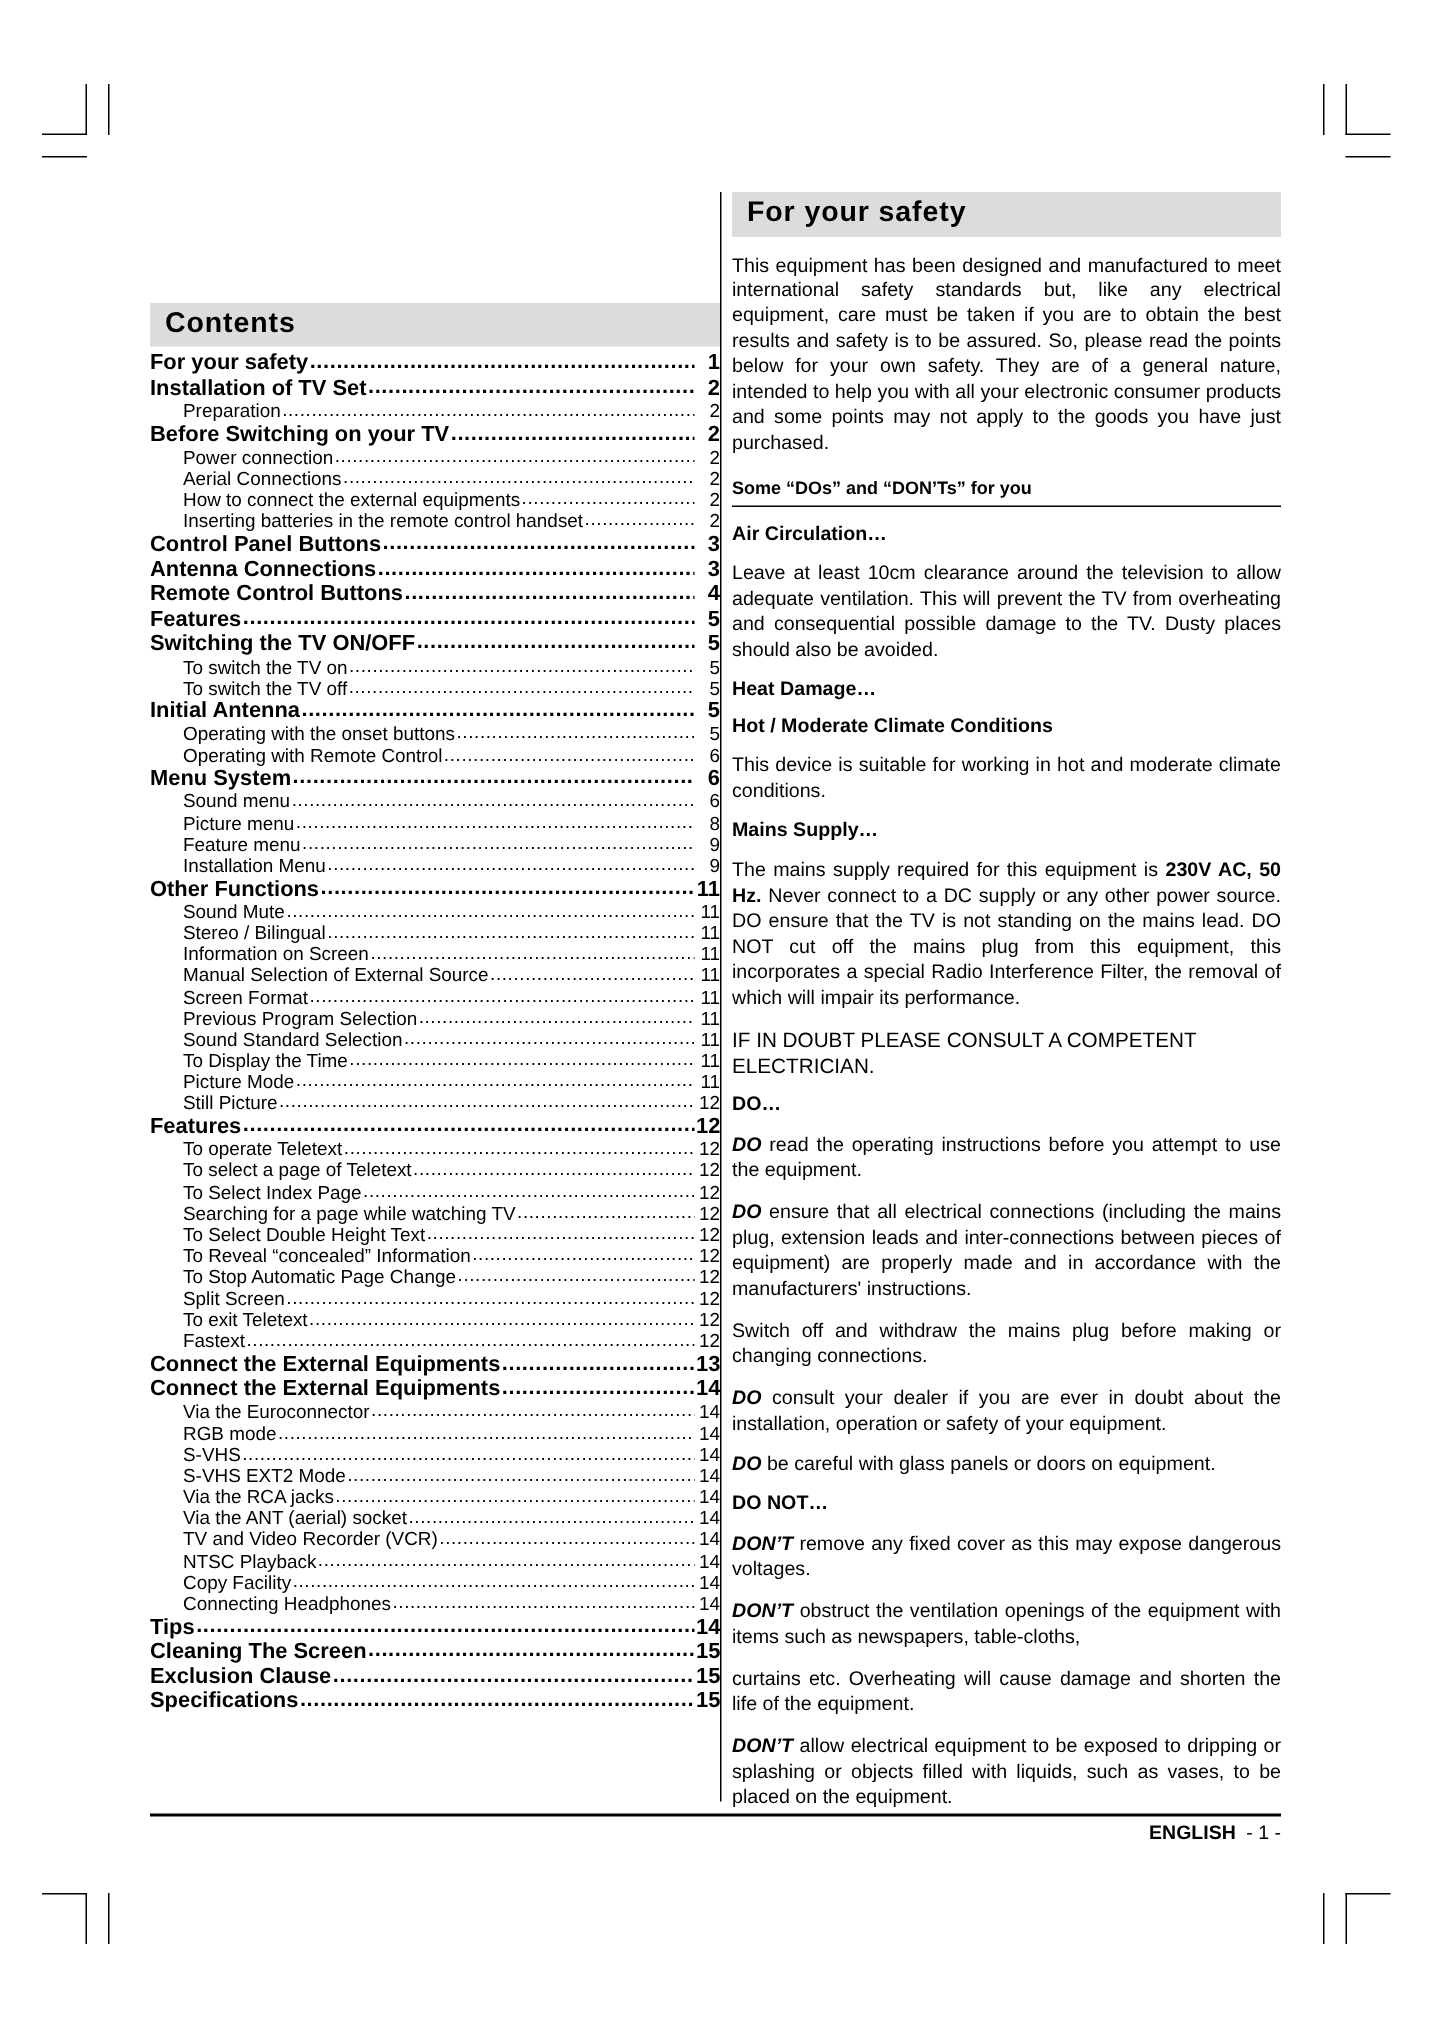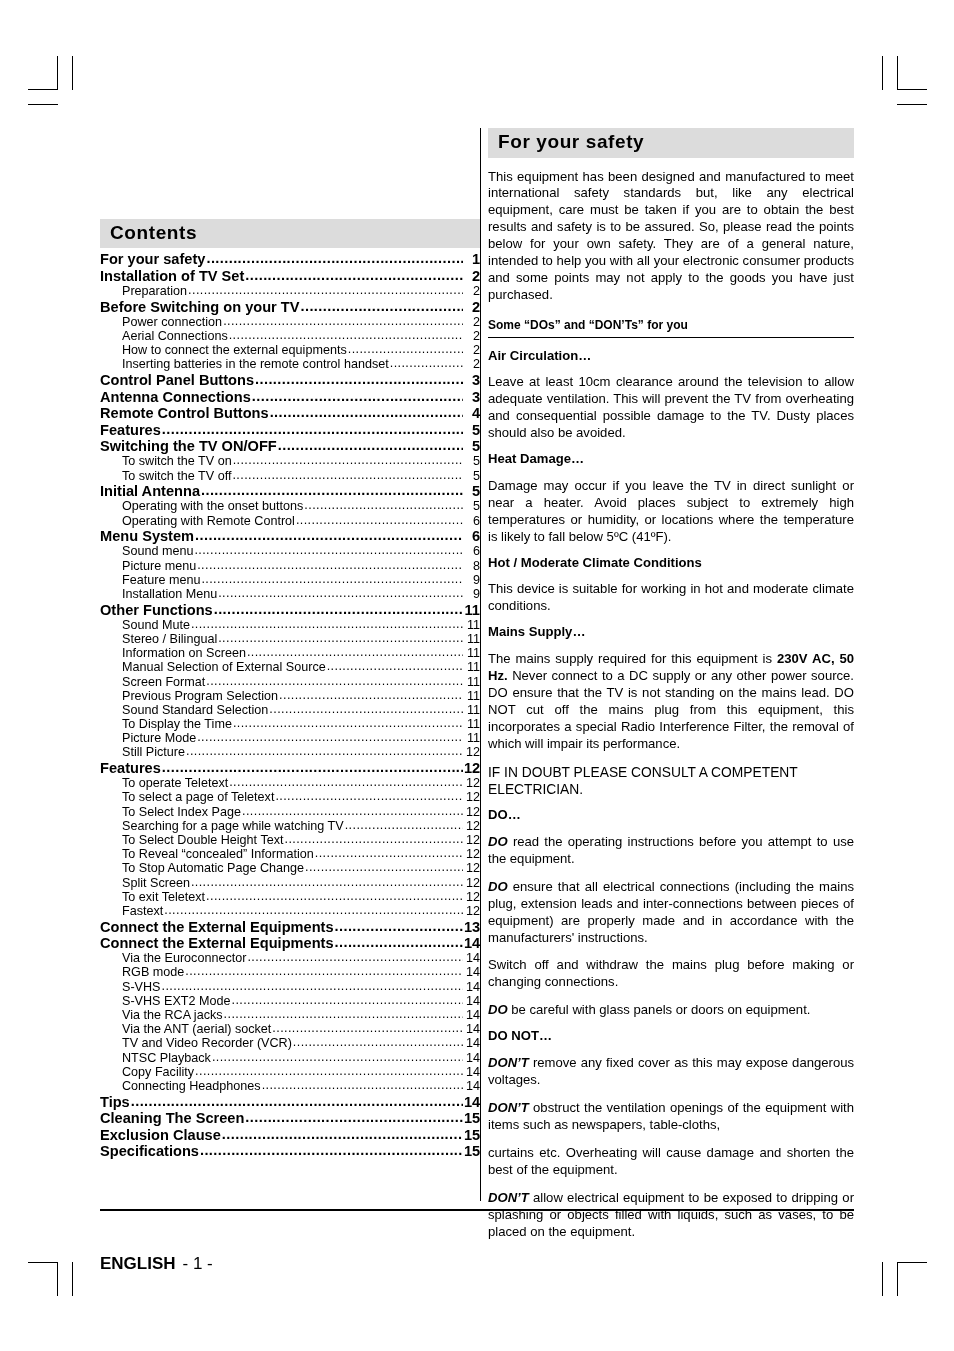--- a/index.html
+++ b/index.html
@@ -141,24 +141,24 @@
     position: absolute;
     left: 100px;
     top: 1209px;
     width: 754px;
     height: 1.6px;
     background: #000;
   }
   .footer {
     position: absolute;
     left: 100px;
-    top: 1254px;
+    top: 1214px;
     width: 754px;
-    text-align: left;
-    font-size: 17px;
+    text-align: right;
+    font-size: 13px;
     font-weight: bold;
   }
   .footer .pg { font-weight: normal; margin-left: 7px; }
 </style>
 </head>
 <body>
 
 <div>
   <div class="cropmark cm-v tl-v1"></div>
   <div class="cropmark cm-h tl-h1"></div>
@@ -500,44 +500,44 @@
       <div class="body">
 
         <p class="para">This equipment has been designed and manufactured to meet international safety standards but, like any electrical equipment, care must be taken if you are to obtain the best results and safety is to be assured. So, please read the points below for your own safety. They are of a general nature, intended to help you with all your electronic consumer products and some points may not apply to the goods you have just purchased.</p>
 
         <h2 class="subhead">Some “DOs” and “DON’Ts” for you</h2>
 
         <h3 class="sub first">Air Circulation…</h3>
         <p class="para">Leave at least 10cm clearance around the television to allow adequate ventilation. This will prevent the TV from overheating and consequential possible damage to the TV. Dusty places should also be avoided.</p>
 
         <h3 class="sub">Heat Damage…</h3>
-        <p class="para">Damage may occur if you leave the TV in direct sunlight or near a heater. Avoid places subject to extremely high temperatures or humidity, or locations where the temperature is likely to fall below 5ºC (41ºF).</p>
 
         <h3 class="sub">Hot / Moderate Climate Conditions</h3>
         <p class="para">This device is suitable for working in hot and moderate climate conditions.</p>
 
         <h3 class="sub">Mains Supply…</h3>
         <p class="para">
           <span>The mains supply required for this equipment is </span><span class="b">230V AC, 50 Hz.</span><span> Never connect to a DC supply or any other power source. DO ensure that the TV is not standing on the mains lead. DO NOT cut off the mains plug from this equipment, this incorporates a special Radio Interference Filter, the removal of which will impair its performance.</span>
         </p>
         <p class="caps">IF IN DOUBT PLEASE CONSULT A COMPETENT ELECTRICIAN.</p>
 
         <h3 class="sub">DO…</h3>
         <div id="do-items">
             <p class="para"><span class="bi">DO</span><span> read the operating instructions before you attempt to use the equipment.</span></p>
             <p class="para"><span class="bi">DO</span><span> ensure that all electrical connections (including the mains plug, extension leads and inter-connections between pieces of equipment) are properly made and in accordance with the manufacturers' instructions.</span></p>
             <p class="para"><span>Switch off and withdraw the mains plug before making or changing connections.</span></p>
+            <p class="para"><span class="bi">DO</span><span> consult your dealer if you are ever in doubt about the installation, operation or safety of your equipment.</span></p>
             <p class="para"><span class="bi">DO</span><span> be careful with glass panels or doors on equipment.</span></p>
           </div>
 
         <h3 class="sub">DO NOT…</h3>
         <div id="dont-items">
             <p class="para"><span class="bi">DON’T</span><span> remove any fixed cover as this may expose dangerous voltages.</span></p>
             <p class="para"><span class="bi">DON’T</span><span> obstruct the ventilation openings of the equipment with items such as newspapers, table-cloths,</span></p>
-            <p class="para"><span>curtains etc. Overheating will cause damage and shorten the best of the equipment.</span></p>
+            <p class="para"><span>curtains etc. Overheating will cause damage and shorten the life of the equipment.</span></p>
             <p class="para"><span class="bi">DON’T</span><span> allow electrical equipment to be exposed to dripping or splashing or objects filled with liquids, such as vases, to be placed on the equipment.</span></p>
           </div>
 
       </div>
     </div>
 
   </div>
 </div>
 
 <div class="footer-rule"></div>

